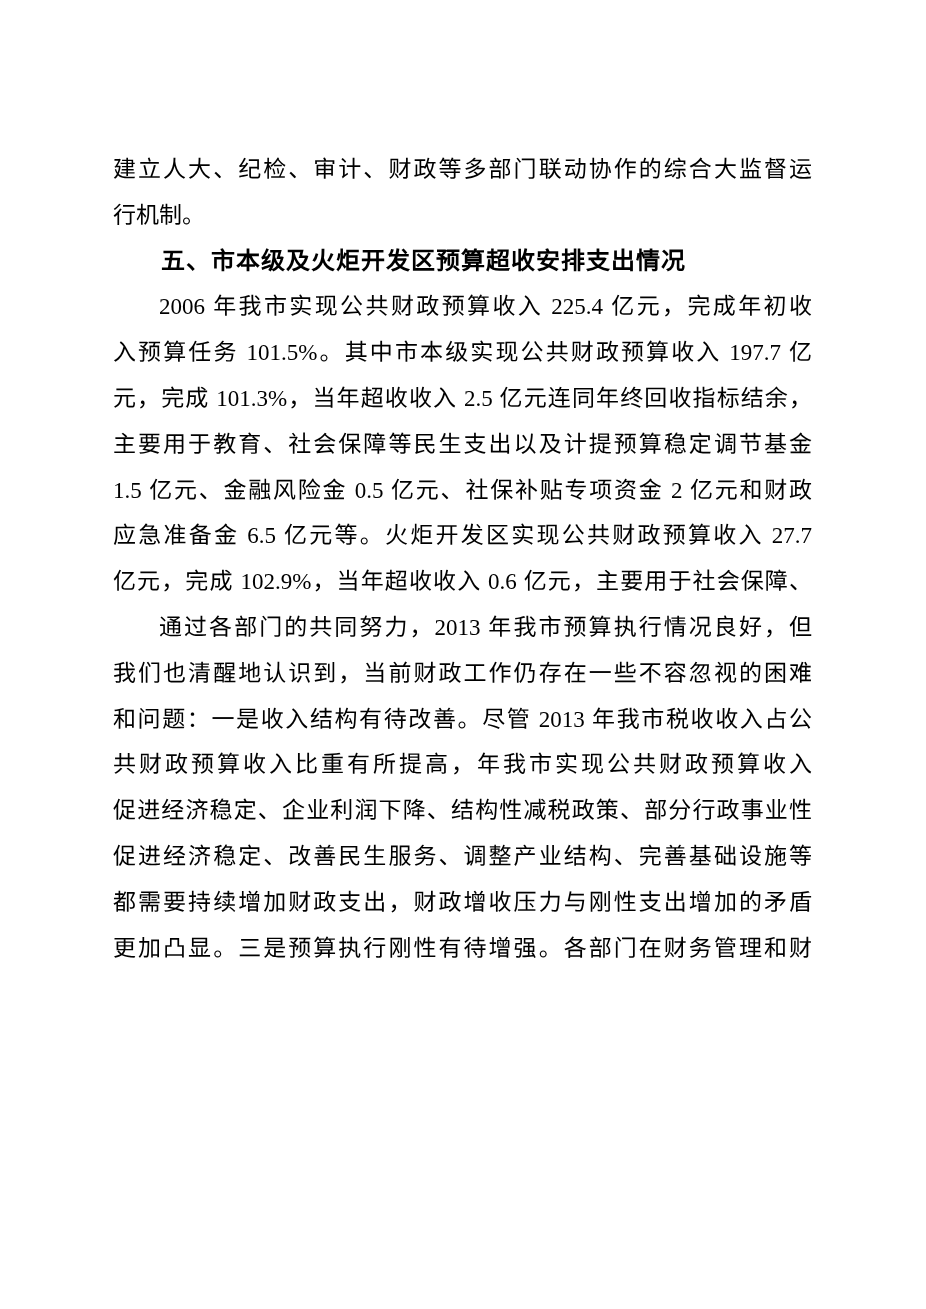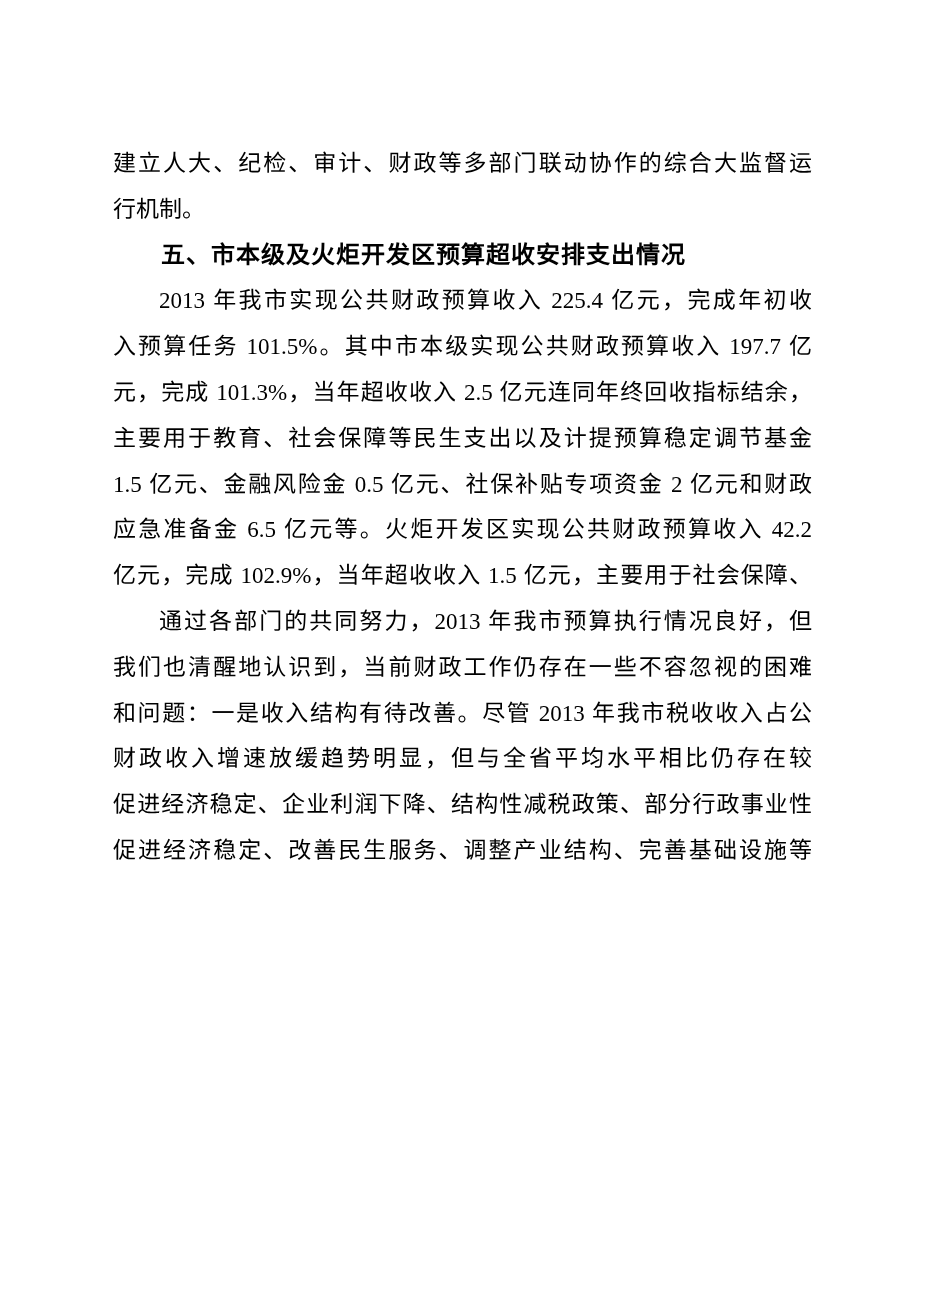--- a/index.html
+++ b/index.html
@@ -14,21 +14,21 @@
   .page {
     position: relative;
     width: 926px;
     height: 1309px;
     background: #ffffff;
     overflow: hidden;
   }
   .text-body {
     position: absolute;
     left: 113px;
-    top: 141px;
+    top: 147px;
     width: 699px;
   }
   .line {
     font-family: "Liberation Serif", "DejaVu Serif", serif;
     font-size: 23px;
     line-height: 45.8px;
     height: 45.8px;
     color: #000000;
     text-align: justify;
     text-align-last: justify;
@@ -56,29 +56,31 @@
 <body>
 
 <div class="page">
   <div class="text-body">
 
     <div class="line l-full">建立人大、纪检、审计、财政等多部门联动协作的综合大监督运</div>
     <div class="line l-end">行机制。</div>
 
     <div class="line l-heading">五、市本级及火炬开发区预算超收安排支出情况</div>
 
-    <div class="line l-indent">2013 年我市实现公共财政预算收入 225.4 亿元，完成年初收</div>
+    <div class="line l-indent">2006 年我市实现公共财政预算收入 225.4 亿元，完成年初收</div>
     <div class="line">入预算任务 101.5%。其中市本级实现公共财政预算收入 197.7 亿</div>
     <div class="line">元，完成 101.3%，当年超收收入 2.5 亿元连同年终回收指标结余，</div>
     <div class="line">主要用于教育、社会保障等民生支出以及计提预算稳定调节基金</div>
     <div class="line">1.5 亿元、金融风险金 0.5 亿元、社保补贴专项资金 2 亿元和财政</div>
-    <div class="line">应急准备金 6.5 亿元等。火炬开发区实现公共财政预算收入 42.2</div>
-    <div class="line">亿元，完成 102.9%，当年超收收入 1.5 亿元，主要用于社会保障、</div>
+    <div class="line">应急准备金 6.5 亿元等。火炬开发区实现公共财政预算收入 27.7</div>
+    <div class="line">亿元，完成 102.9%，当年超收收入 0.6 亿元，主要用于社会保障、</div>
 
     <div class="line l-indent">通过各部门的共同努力，2013 年我市预算执行情况良好，但</div>
     <div class="line">我们也清醒地认识到，当前财政工作仍存在一些不容忽视的困难</div>
     <div class="line">和问题：一是收入结构有待改善。尽管 2013 年我市税收收入占公</div>
-    <div class="line">财政收入增速放缓趋势明显，但与全省平均水平相比仍存在较</div>
+    <div class="line">共财政预算收入比重有所提高，年我市实现公共财政预算收入</div>
     <div class="line">促进经济稳定、企业利润下降、结构性减税政策、部分行政事业性</div>
     <div class="line">促进经济稳定、改善民生服务、调整产业结构、完善基础设施等</div>
+    <div class="line">都需要持续增加财政支出，财政增收压力与刚性支出增加的矛盾</div>
+    <div class="line">更加凸显。三是预算执行刚性有待增强。各部门在财务管理和财</div>
 
   </div>
 </div>
 
 </body></html>

